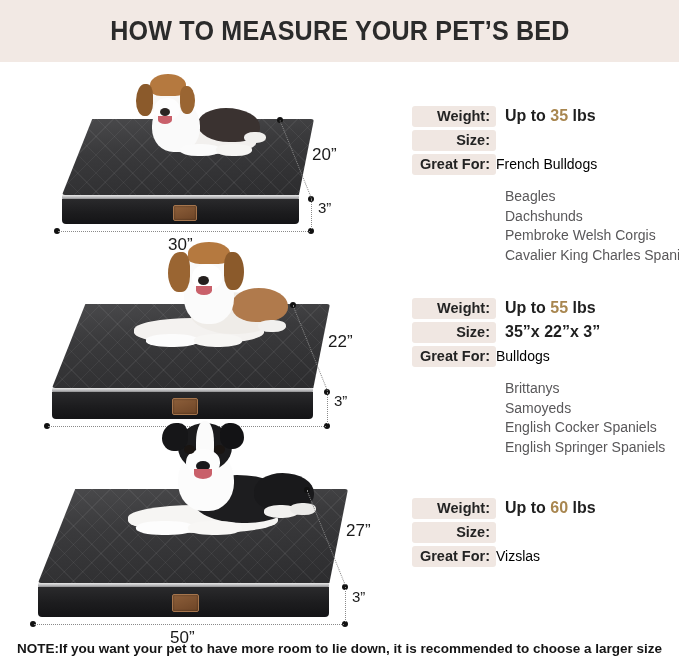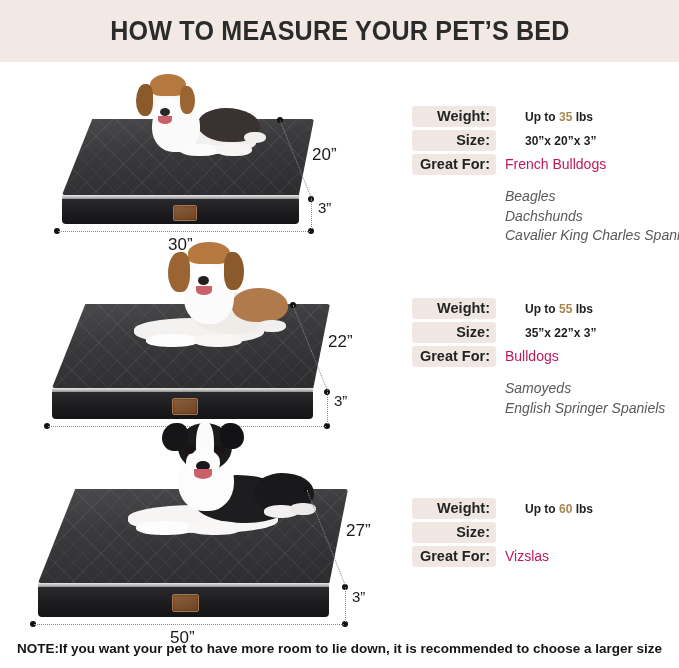--- a/index.html
+++ b/index.html
@@ -153,38 +153,35 @@
     text-align: right;
     padding: 2px 6px 3px 6px;
     box-sizing: border-box;
     font-size: 14.5px;
     font-weight: 700;
     color: #232323;
     flex: 0 0 auto;
   }
   .spec-val {
     padding-left: 9px;
-    font-size: 12px;
+    font-size: 16px;
     font-weight: 600;
     color: #1f1f1f;
     white-space: nowrap;
-    margin-left: 20px;
   }
   .spec-val .accent { color: #a8864f; font-weight: 600; }
   .breed-list {
     margin: 12px;
     padding: 0;
     list-style: none;
     position: relative;
-    font-style: italic;
   }
   .breed-first {
-    padding-left: 9px;
     font-size: 14px;
-    color: #be185d;
+    color: #000000;
     white-space: nowrap;
   }
   .breed-rest {
     margin-left: 93px;
   }
   .breed-rest li {
     font-size: 14px;
     color: #59585a;
     line-height: 19.5px;
     white-space: nowrap;
@@ -252,29 +249,29 @@
     </div>
   </div>
 
   <div class="spec" style="top:44px;">
     <div class="spec-row">
       <div class="spec-chip">Weight:</div>
       <div class="spec-val"><span>Up to </span><span class="accent">35</span><span> lbs</span></div>
     </div>
     <div class="spec-row">
       <div class="spec-chip">Size:</div>
-      <div class="spec-val">30”x 20”x 3”</div>
     </div>
     <div class="spec-row">
       <div class="spec-chip">Great For:</div>
       <div class="breed-first">French Bulldogs</div>
     </div>
     <ul class="breed-list breed-rest">
       <li>Beagles</li>
       <li>Dachshunds</li>
+      <li>Pembroke Welsh Corgis</li>
       <li>Cavalier King Charles Spaniels</li>
     </ul>
   </div>
 </div>
 
 <div class="row row-2">
 
   <div class="bed-area">
     <div class="bed-stage" style="left:52px; width:278px; height:115px;">
       <div class="bed" style="width:278px;height:115px;">
@@ -322,21 +319,23 @@
     </div>
     <div class="spec-row">
       <div class="spec-chip">Size:</div>
       <div class="spec-val">35”x 22”x 3”</div>
     </div>
     <div class="spec-row">
       <div class="spec-chip">Great For:</div>
       <div class="breed-first">Bulldogs</div>
     </div>
     <ul class="breed-list breed-rest">
+      <li>Brittanys</li>
       <li>Samoyeds</li>
+      <li>English Cocker Spaniels</li>
       <li>English Springer Spaniels</li>
     </ul>
   </div>
 </div>
 
 <div class="row row-3">
 
   <div class="bed-area">
     <div class="bed-stage" style="left:38px; width:310px; height:128px;">
       <div class="bed" style="width:310px;height:128px;">

